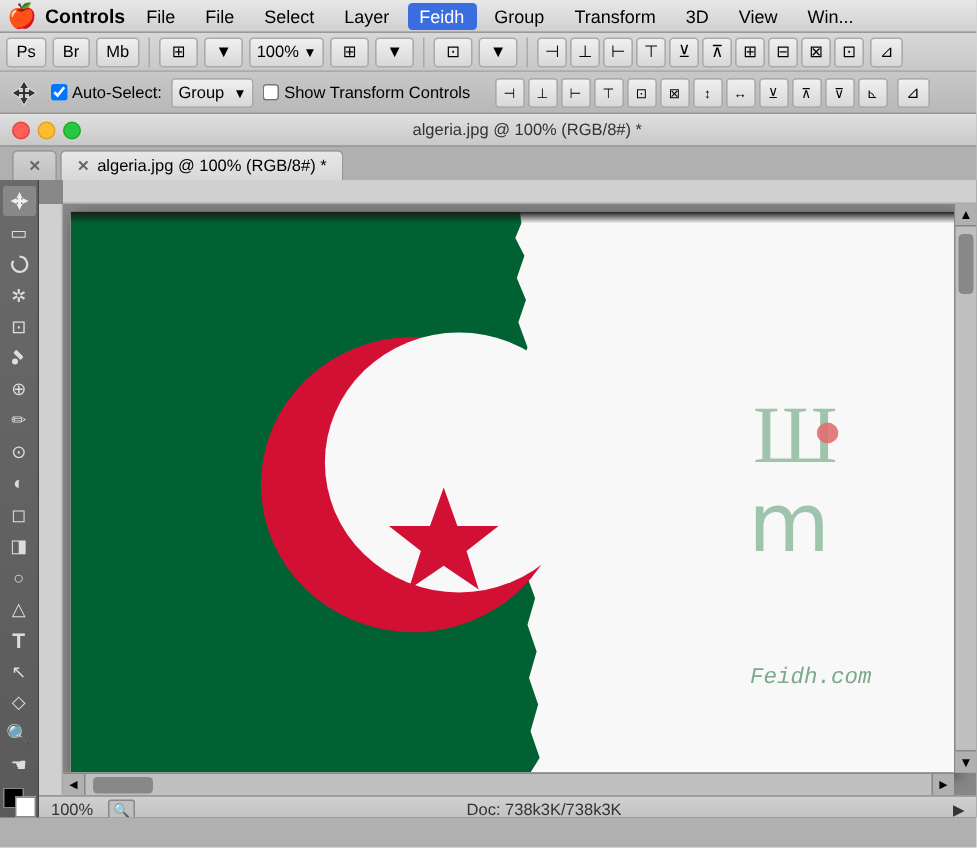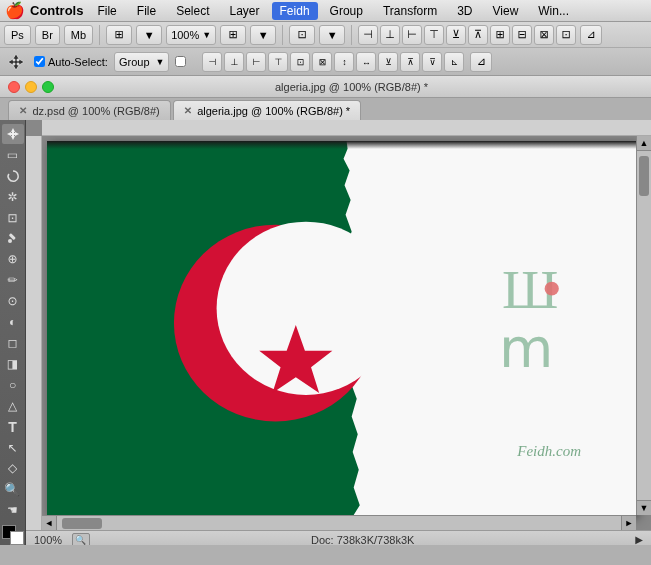--- a/index.html
+++ b/index.html
@@ -343,20 +343,21 @@
   <div class="check-label">
     <input type="checkbox" checked="" style="">
     <span>Auto-Select:</span>
   </div>
   <div class="group-combo">
     <span>Group</span>
     <span style="margin-left:4px;font-size:9px;">▼</span>
   </div>
   <div class="check-label">
     <input type="checkbox" style="">
+    <span>Show Transform Controls</span>
   </div>
 
   <div style="margin-left:10px; display:flex; gap:2px;">
     <div class="toolbar-btn" style="width:20px;padding:0;justify-content:center;font-size:9px;">⊣</div>
     <div class="toolbar-btn" style="width:20px;padding:0;justify-content:center;font-size:9px;">⊥</div>
     <div class="toolbar-btn" style="width:20px;padding:0;justify-content:center;font-size:9px;">⊢</div>
     <div class="toolbar-btn" style="width:20px;padding:0;justify-content:center;font-size:9px;">⊤</div>
     <div class="toolbar-btn" style="width:20px;padding:0;justify-content:center;font-size:9px;">⊡</div>
     <div class="toolbar-btn" style="width:20px;padding:0;justify-content:center;font-size:9px;">⊠</div>
     <div class="toolbar-btn" style="width:20px;padding:0;justify-content:center;font-size:9px;">↕</div>
@@ -376,21 +377,20 @@
       <div class="tl-btn tl-close"></div>
       <div class="tl-btn tl-min"></div>
       <div class="tl-btn tl-max"></div>
     </div>
     <div id="window-title-text">algeria.jpg @ 100% (RGB/8#) *</div>
   </div>
 
   <div id="doc-tabs">
     <div class="doc-tab">
       <span class="close-x">✕</span>
-      <span>dz.psd @ 100% (RGB/8#)</span>
     </div>
     <div class="doc-tab active">
       <span class="close-x">✕</span>
       <span>algeria.jpg @ 100% (RGB/8#) *</span>
     </div>
   </div>
 
   <div id="canvas-area">
 
     <div id="tools-panel">
@@ -463,21 +463,21 @@
               <clipPath id="crescentClip">
                 <circle cx="225" cy="185" r="100"></circle>
               </clipPath>
 
               <text x="445" y="230" font-size="55" fill="#8fbc9f" font-family="serif" opacity="0.85">ⅿ</text>
               <text x="448" y="170" font-size="55" fill="#8fbc9f" font-family="serif" opacity="0.85">Ш</text>
 
               <circle cx="497" cy="150" r="7" fill="#e07070" opacity="0.9"></circle>
             </svg>
 
-            <div style="position:absolute; bottom:55px; right:55px; font-size:15px; color:#7aaa8a; font-style:italic; font-family:Liberation Serif, serif;">
+            <div style="position:absolute; bottom:55px; right:55px; font-size:15px; color:#7aaa8a; font-style:italic; font-family:Liberation Mono, monospace;">
               <span>Feidh.com</span>
             </div>
           </div>
 
           <div style="position:absolute; right:0; top:0; width:15px; height:calc(100% - 15px); background:#c0c0c0; border-left:1px solid #888;">
             <div style="position:absolute; top:0; left:0; right:0; height:15px; background:#b0b0b0; border-bottom:1px solid #888; display:flex; align-items:center; justify-content:center; font-size:9px;">▲</div>
             <div style="position:absolute; top:20px; left:2px; right:2px; height:40px; background:#888; border-radius:3px;"></div>
             <div style="position:absolute; bottom:0; left:0; right:0; height:15px; background:#b0b0b0; border-top:1px solid #888; display:flex; align-items:center; justify-content:center; font-size:9px;">▼</div>
           </div>
 

